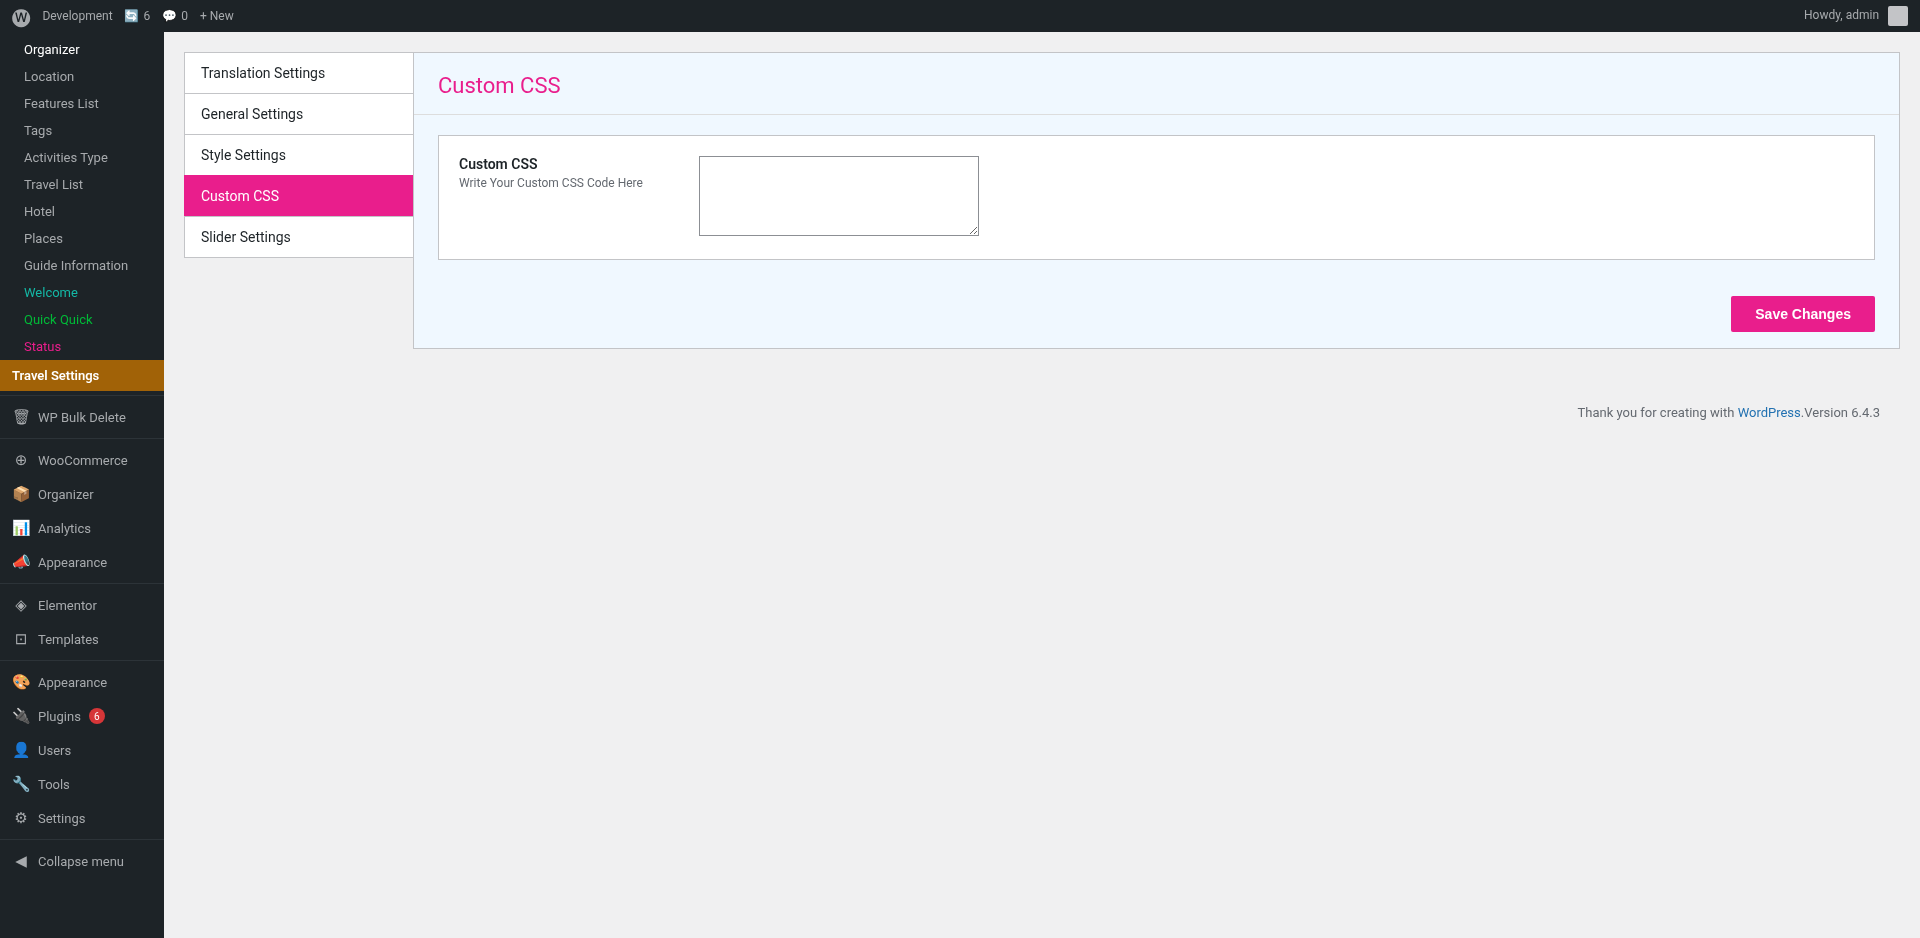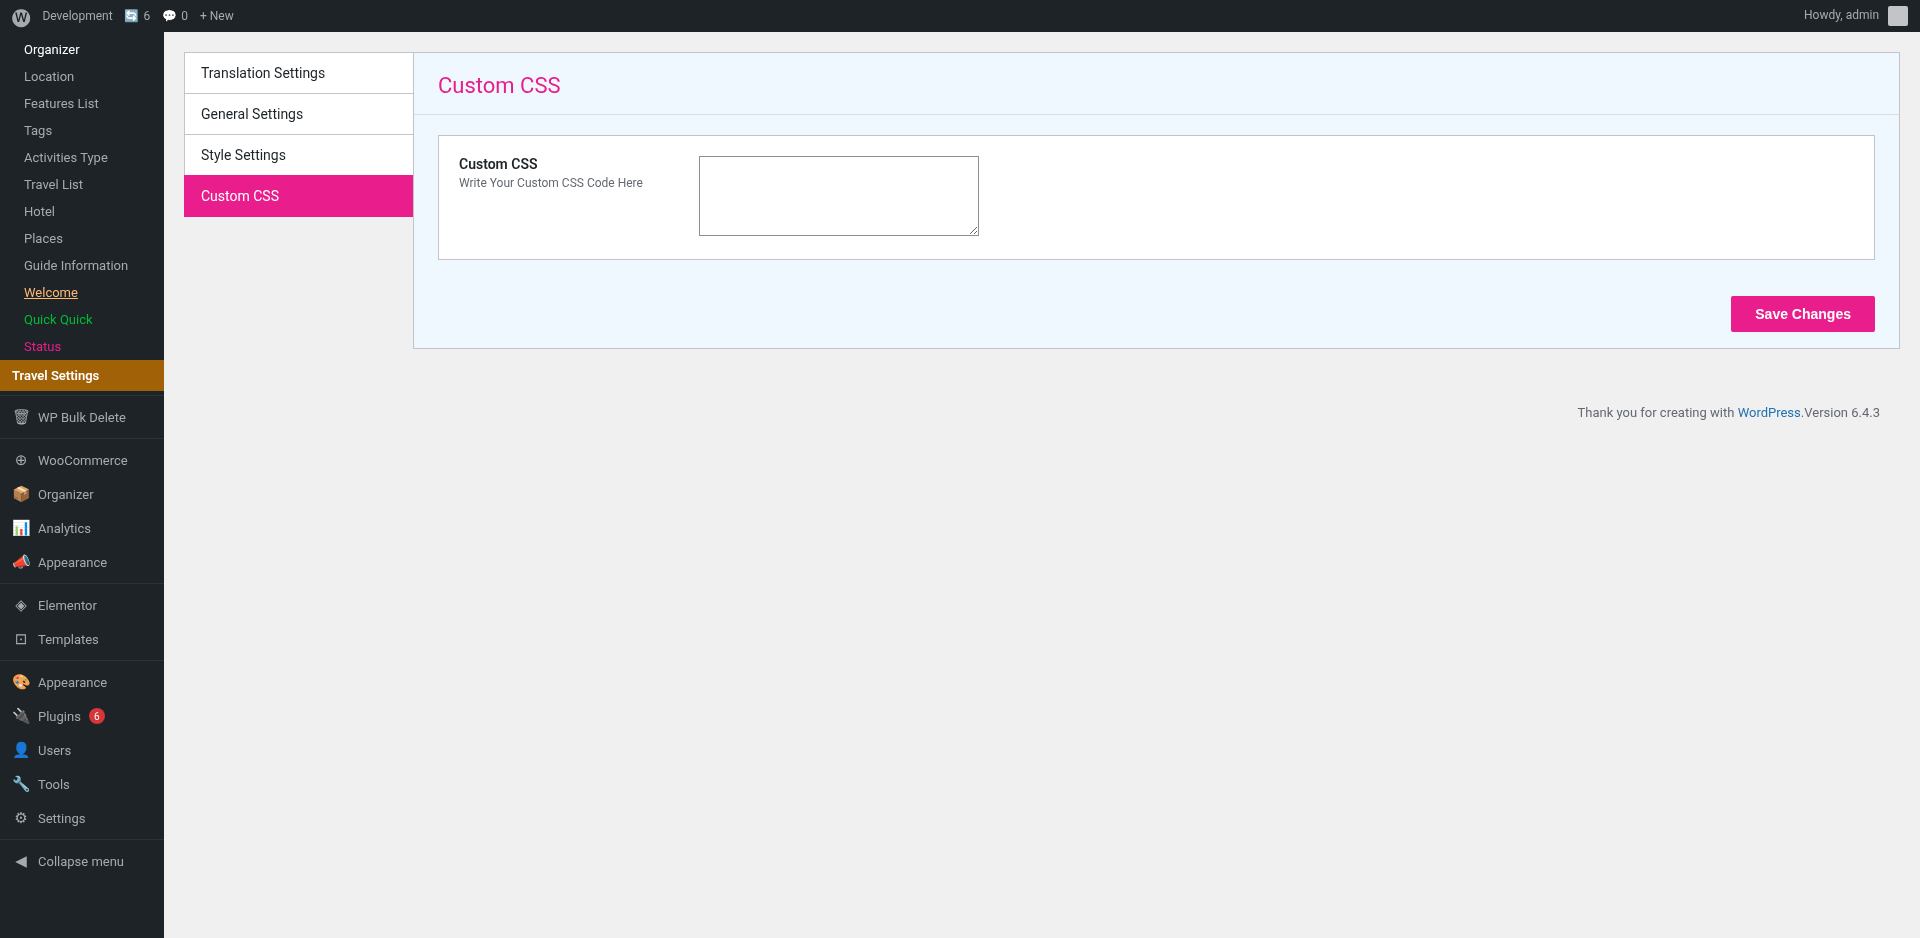--- a/index.html
+++ b/index.html
@@ -50,21 +50,21 @@
 
     
     .submenu-item {
       padding: 6px 12px 6px 24px;
       color: #a7aaad;
       cursor: pointer;
       font-size: 13px;
       display: block;
     }
     .submenu-item.active-sub { color: #fff; }
-    .submenu-item.yellow { color: #fdba74; text-decoration: underline; }
+    .submenu-item.yellow { color: #14b8a6; }
     .submenu-item.green { color: #00ba37; }
     .submenu-item.pink { color: #e91e8c; }
 
     
     #main-content {
       flex: 1;
       padding: 0;
       background: #f0f0f1;
     }
 
@@ -315,20 +315,23 @@
           </div>
           <div class="settings-nav-item">
             <span>General Settings</span>
           </div>
           <div class="settings-nav-item">
             <span>Style Settings</span>
           </div>
           <div class="settings-nav-item active">
             <span>Custom CSS</span>
           </div>
+          <div class="settings-nav-item">
+            <span>Slider Settings</span>
+          </div>
         </div>
 
         <div class="settings-panel">
           <div class="panel-title">Custom CSS</div>
 
           <div class="panel-body">
             <div class="css-row">
               <div class="css-label-col">
                 <div class="css-label-title">Custom CSS</div>
                 <div class="css-label-desc">Write Your Custom CSS Code Here</div>

